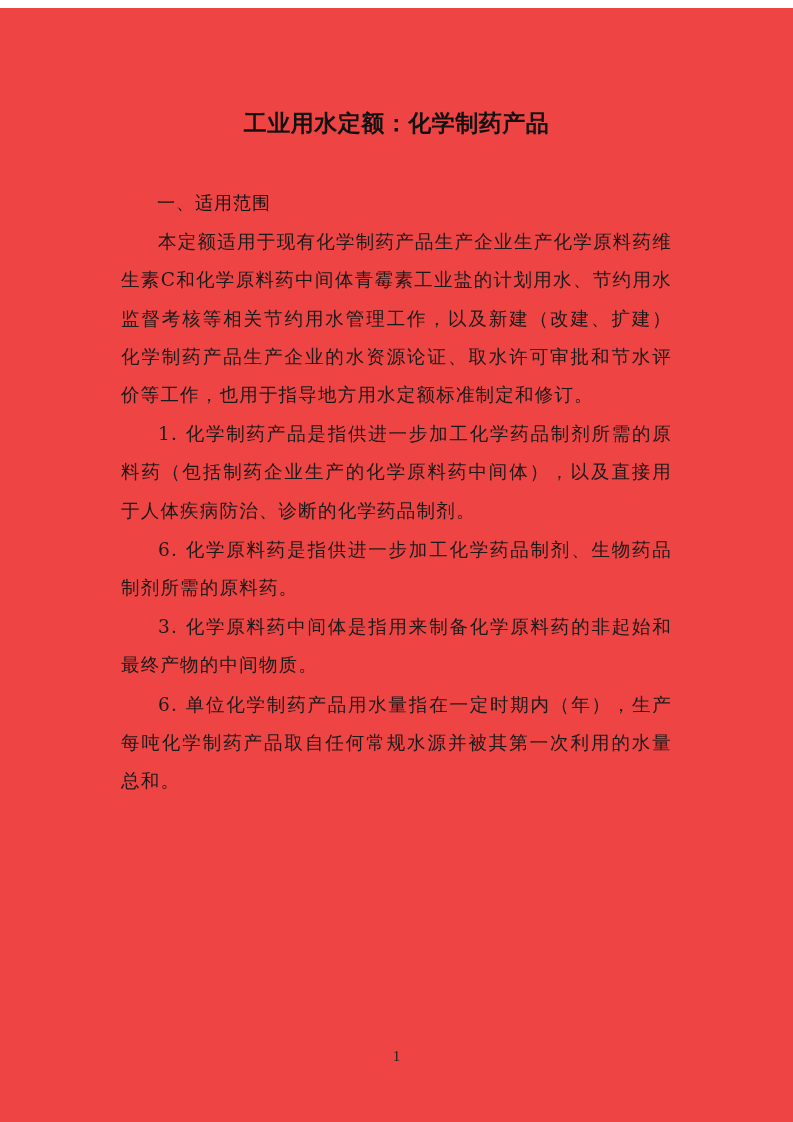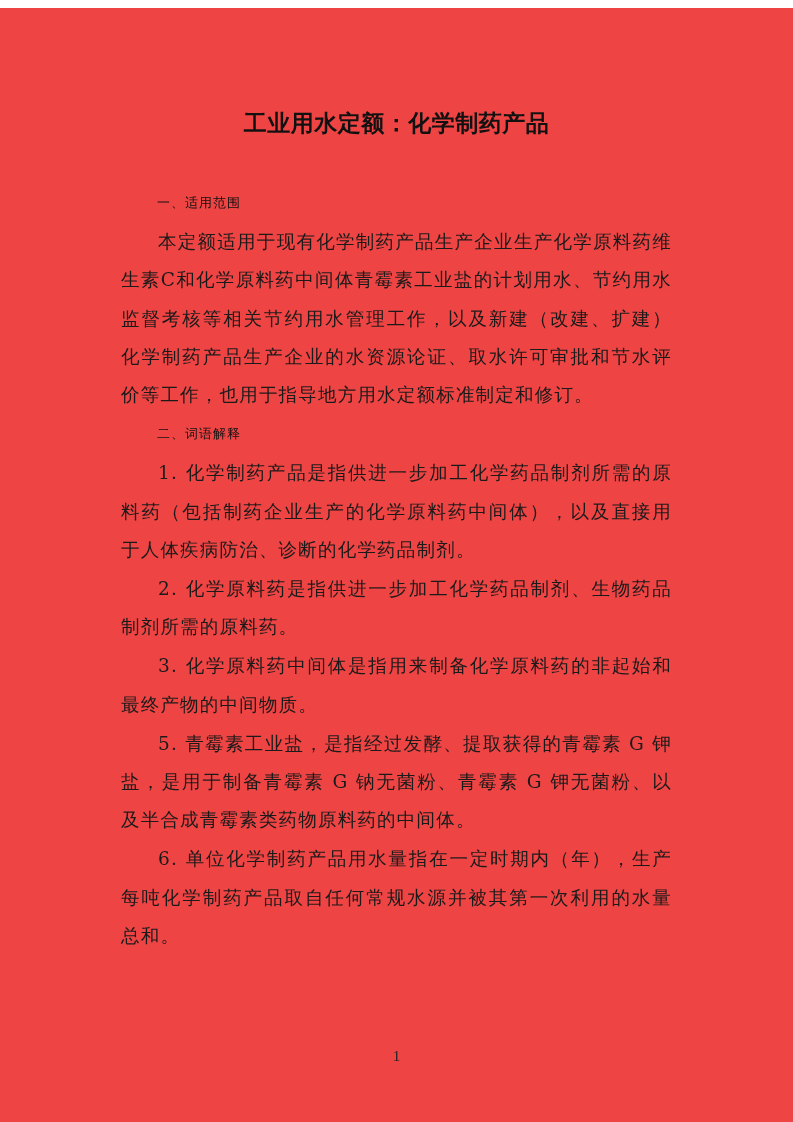--- a/index.html
+++ b/index.html
@@ -10,41 +10,39 @@
     font-family: "DejaVu Sans", sans-serif; font-weight: bold; font-size: 23px;
     color: #111; letter-spacing: 0.5px;
   }
   .body {
     position: absolute; top: 176px; left: 120px; width: 553px;
     font-family: "DejaVu Serif", serif; font-size: 18.5px; color: #1a1a1a;
     line-height: 38.2px; text-align: justify; text-justify: inter-character;
     letter-spacing: 1.2px;
   }
   .heading {
-    font-family: Liberation Serif, serif; font-size: 13px; text-indent: 37px;
+    font-family: Liberation Serif, serif; font-size: 18px; text-indent: 37px;
     letter-spacing: 1px; color: #111;
   }
   .para { text-indent: 37px; margin: 1px; }
   .page-number {
     position: absolute; top: 1040px; left: 0; width: 793px; text-align: center;
     font-family: "Liberation Serif", serif; font-size: 15px; color: #222;
   }
 </style>
 </head>
 <body>
 
 <div class="page">
   <div class="title">工业用水定额：化学制药产品</div>
 
   <div class="body">
     <div class="heading">一、适用范围</div>
     <p class="para">本定额适用于现有化学制药产品生产企业生产化学原料药维生素C和化学原料药中间体青霉素工业盐的计划用水、节约用水监督考核等相关节约用水管理工作，以及新建（改建、扩建）化学制药产品生产企业的水资源论证、取水许可审批和节水评价等工作，也用于指导地方用水定额标准制定和修订。</p>
 
-    <div class="heading">二、词语解释</div>
     <p class="para">1. 化学制药产品是指供进一步加工化学药品制剂所需的原料药（包括制药企业生产的化学原料药中间体），以及直接用于人体疾病防治、诊断的化学药品制剂。</p>
-    <p class="para">2. 化学原料药是指供进一步加工化学药品制剂、生物药品制剂所需的原料药。</p>
+    <p class="para">6. 化学原料药是指供进一步加工化学药品制剂、生物药品制剂所需的原料药。</p>
     <p class="para">3. 化学原料药中间体是指用来制备化学原料药的非起始和最终产物的中间物质。</p>
-    <p class="para">5. 青霉素工业盐，是指经过发酵、提取获得的青霉素 G 钾盐，是用于制备青霉素 G 钠无菌粉、青霉素 G 钾无菌粉、以及半合成青霉素类药物原料药的中间体。</p>
     <p class="para">6. 单位化学制药产品用水量指在一定时期内（年），生产每吨化学制药产品取自任何常规水源并被其第一次利用的水量总和。</p>
   </div>
 
   <div class="page-number">1</div>
 </div>
 
 </body></html>

